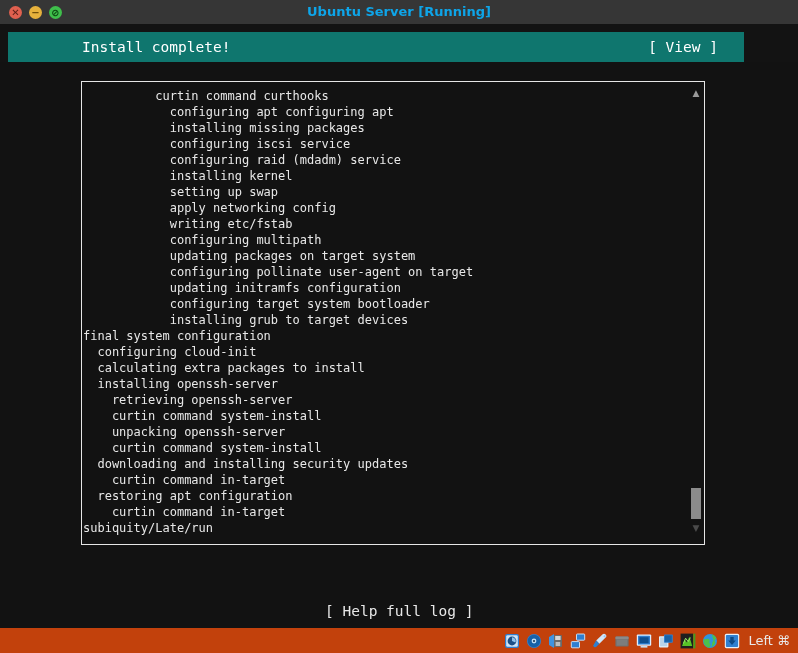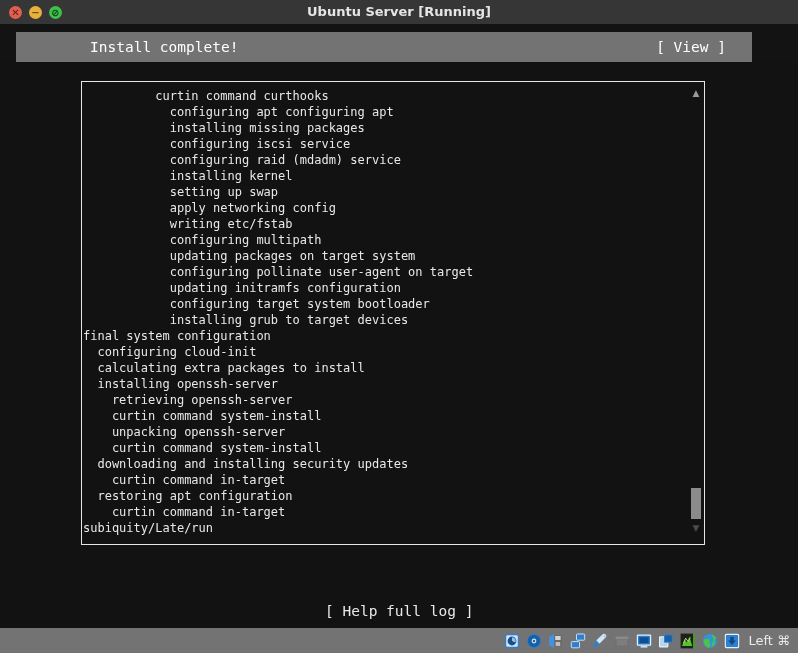--- a/index.html
+++ b/index.html
@@ -63,43 +63,43 @@
   .tl-min .glyph { color: #6b4a07; }
   .tl-max .glyph { color: #0d4a12; }
 
   .titlebar-title {
     position: absolute;
     left: 0; top: 0;
     width: 798px;
     height: 24px;
     line-height: 24px;
     text-align: center;
-    color: #e5e5e5;
+    color: #0ea5e9;
     font-size: 13px;
     font-weight: bold;
     font-family: "DejaVu Sans", "Liberation Sans", sans-serif;
     pointer-events: none;
   }
 
   
   .gap-strip {
     position: absolute;
     left: 0; top: 24px;
     width: 798px;
     height: 8px;
     background: #131313;
   }
 
   
   .header-bar {
     position: absolute;
-    left: 16px; top: 32px;
+    left: 8px; top: 32px;
     width: 736px;
     height: 30px;
-    background: #737373;
+    background: #0f766e;
   }
   .header-title {
     position: absolute;
     left: 74px;
     top: 0;
     height: 30px;
     line-height: 30px;
     color: #ffffff;
     font-size: 14.5px;
     letter-spacing: 0px;
@@ -200,21 +200,21 @@
     white-space: pre;
     cursor: default;
   }
 
   
   .statusbar {
     position: absolute;
     left: 0; top: 628px;
     width: 798px;
     height: 25px;
-    background: #737373;
+    background: #c2410c;
     display: flex;
     align-items: center;
     justify-content: flex-end;
     padding-right: 8px;
     box-sizing: border-box;
   }
   .sb-icons {
     display: flex;
     align-items: center;
     gap: 6px;

